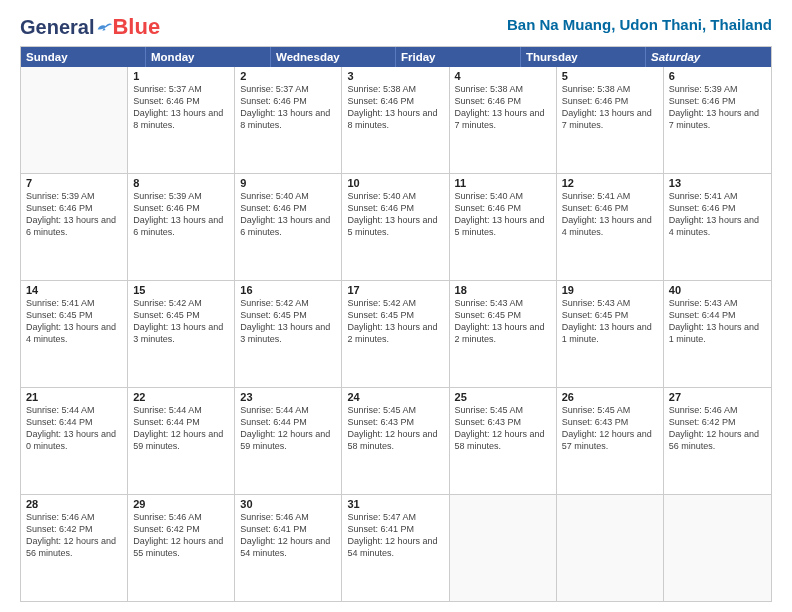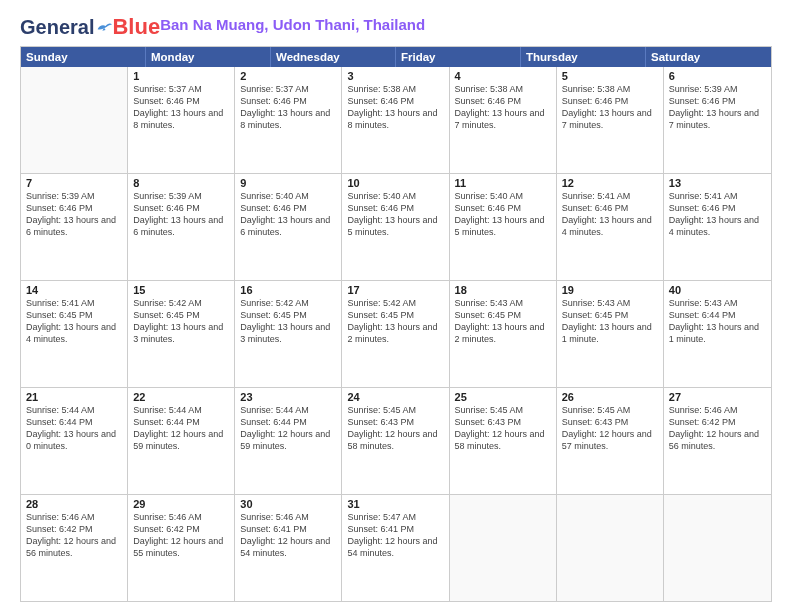--- a/index.html
+++ b/index.html
@@ -12,20 +12,21 @@
     }
     .page {
       width: 792px;
       height: 612px;
       padding: 16px 20px 10px 20px;
       display: flex;
       flex-direction: column;
     }
     .header {
       display: flex;
+      justify-content: space-between;
       align-items: flex-start;
       margin-bottom: 8px;
     }
     .logo {
       display: flex;
       flex-direction: column;
       align-items: flex-start;
     }
     .logo-text {
       display: flex;
@@ -46,21 +47,21 @@
       text-align: right;
     }
     .month-year {
       font-size: 38px;
       font-weight: bold;
       color: #2c3e6b;
       line-height: 1.1;
     }
     .location {
       font-size: 15px;
-      color: #8b5cf6;
+      color: #0369a1;
       font-weight: 600;
     }
     .calendar {
       flex: 1;
       display: flex;
       flex-direction: column;
       border: 1px solid #ccc;
     }
     .cal-header {
       display: grid;
@@ -68,21 +69,21 @@
       background: #3a5aa0;
     }
     .cal-header-cell {
       color: #fff;
       font-size: 11.5px;
       font-weight: bold;
       padding: 4px 5px;
       text-align: left;
       border-right: 1px solid #5a7ac0;
     }
-    .cal-header-cell:last-child { border-right: none; }
+    .cal-header-cell:last-child { border-right: none; font-style: italic; }
     .cal-body {
       display: flex;
       flex-direction: column;
       flex: 1;
     }
     .cal-row {
       display: grid;
       grid-template-columns: repeat(7, 1fr);
       flex: 1;
       border-top: 1px solid #ccc;

